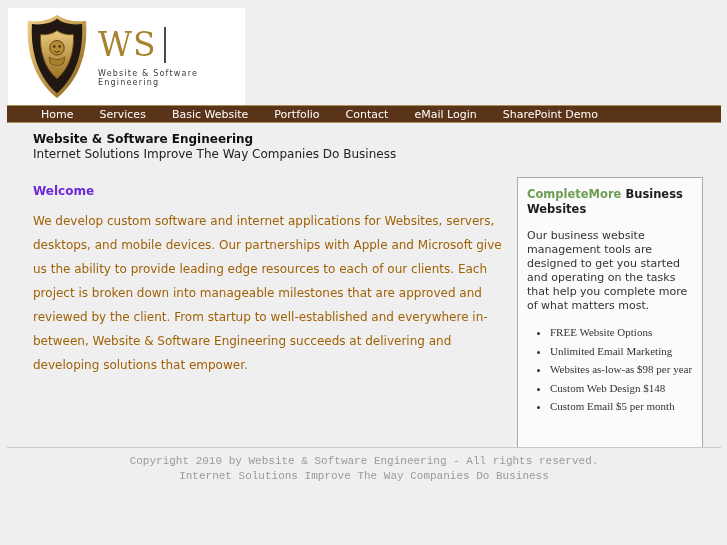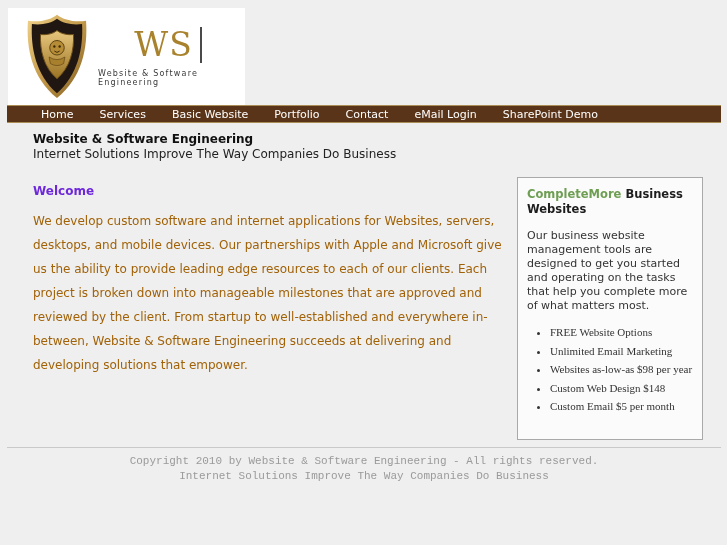--- a/index.html
+++ b/index.html
@@ -16,21 +16,21 @@
   .logo-box{
     position:absolute;left:8px;top:8px;width:237px;height:97px;
     background:#ffffff;
     display:flex;align-items:center;
   }
   .shield{width:66px;height:88px;margin-left:16px;flex:0 0 auto;}
   .brand-block{margin-left:8px;}
   .brand-line{
     font-family:"DejaVu Serif","Liberation Serif",serif;
     font-size:33px;color:#a9822d;letter-spacing:1px;
-    display:flex;align-items:center;line-height:1;justify-content:center;
+    display:flex;align-items:center;line-height:1;
   }
   .brand-divider{
     display:inline-block;width:2px;height:36px;background:#4a4a4a;
     margin:0 7px;
   }
   .brand-tagline{
     font-size:8px;color:#3a3a3a;letter-spacing:1.2px;margin-top:6px;
   }
 
   
@@ -63,21 +63,21 @@
   .body-col p{
     font-size:12px;line-height:24px;color:#a16207;
     margin:11px 0 0 0;
   }
   .body-col p + p{margin-top:16px;}
 
   
   .side-box{
     position:absolute;left:517px;top:54px;width:186px;
     background:#fbfbfb;border:1px solid #a9a9a9;
-    padding:9px 9px 20px 9px;box-sizing:border-box;
+    padding:9px 9px 28px 9px;box-sizing:border-box;
   }
   .side-heading{
     font-size:11.5px;font-weight:bold;color:#1d1d1d;line-height:15px;
     margin:0 0 4px 0;
   }
   .side-heading .hl{color:#6d9e52;}
   .side-box p{
     font-size:11px;line-height:14px;color:#333333;margin:12px 0 0 0;
   }
   .side-box ul{

